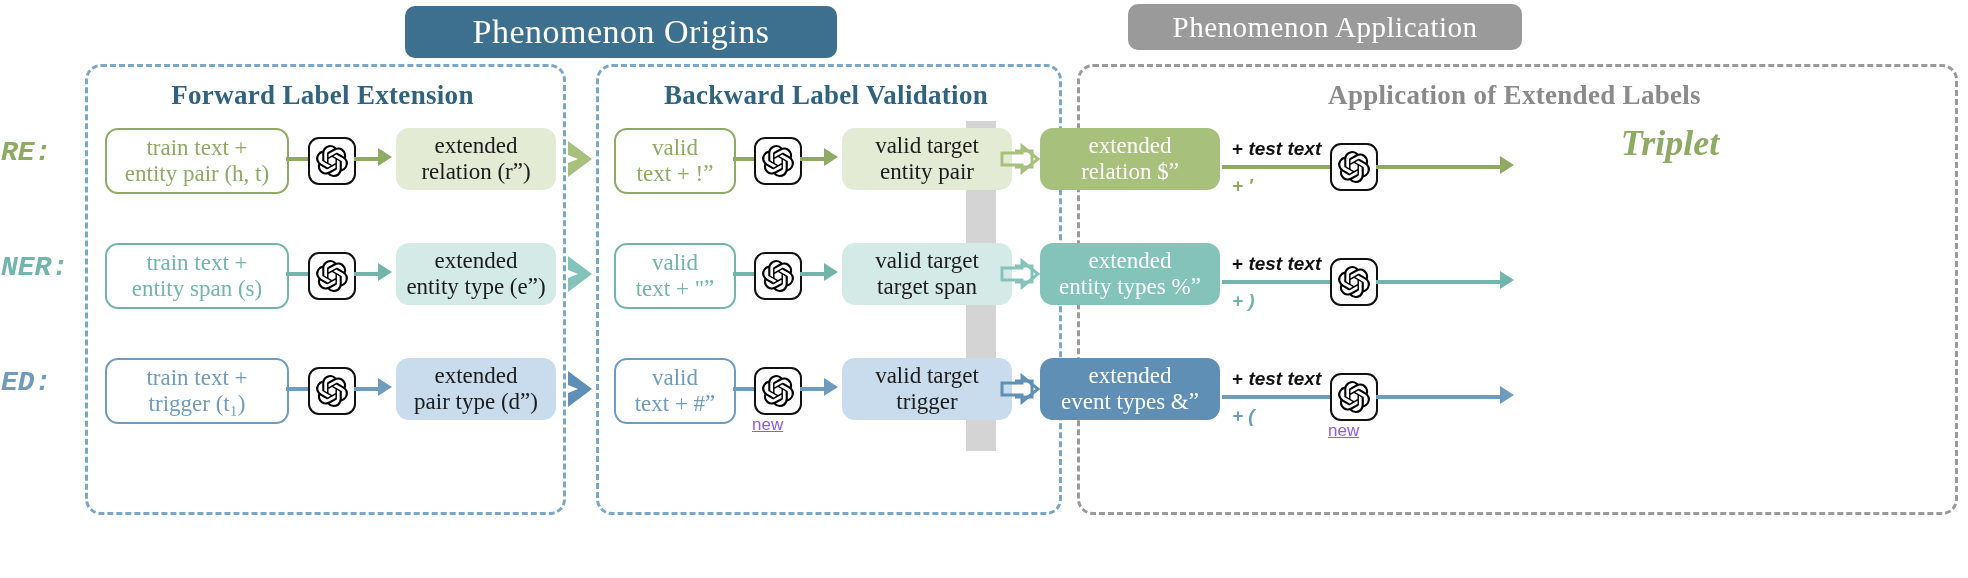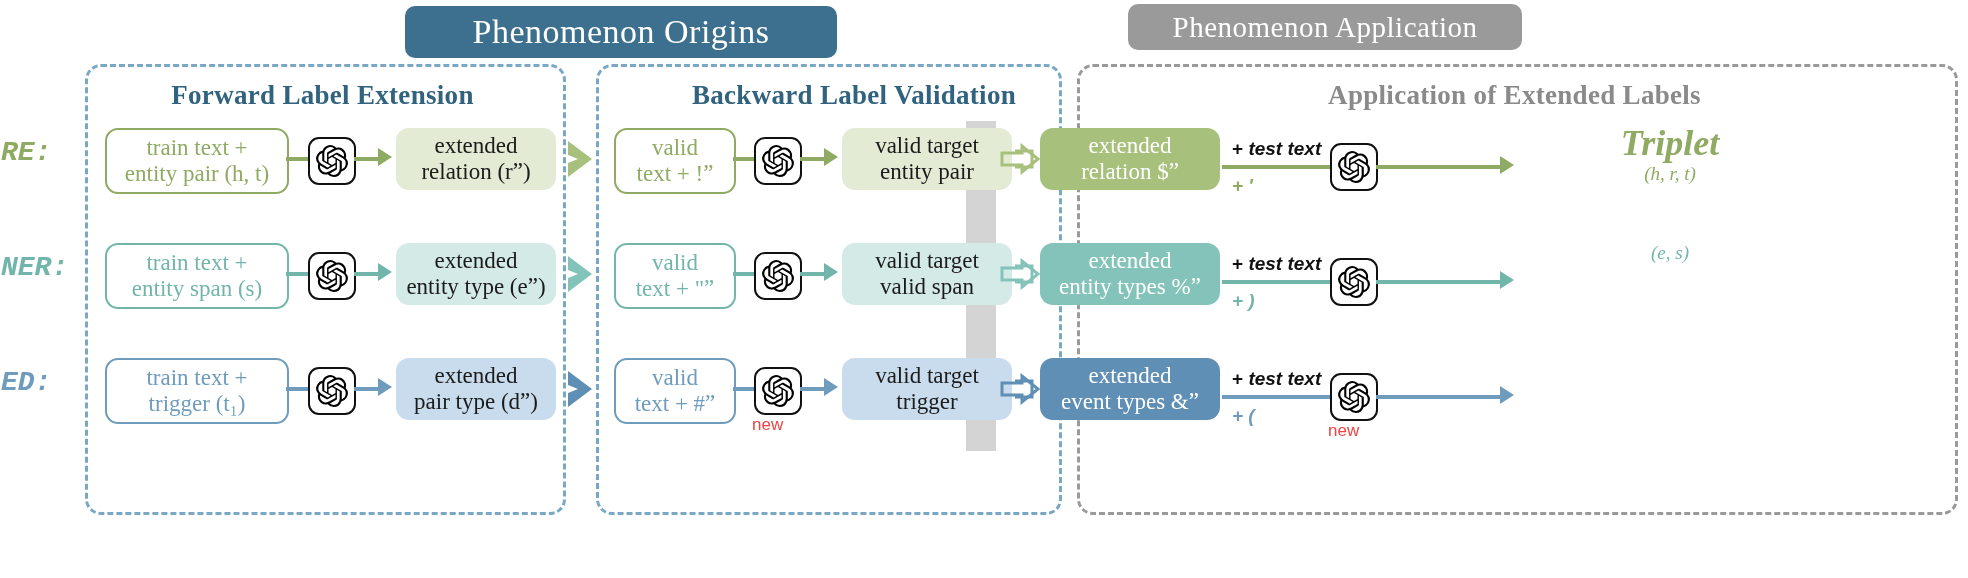--- a/index.html
+++ b/index.html
@@ -25,21 +25,21 @@
   #panel-forward{left:85px;top:64px;width:475px;height:445px;}
   #panel-backward{left:596px;top:64px;width:460px;height:445px;}
   #panel-application{left:1077px;top:64px;width:875px;height:445px;border-color:#9a9a9a;}
 
   .panel-title{
     position:absolute;top:80px;font-size:27px;font-weight:bold;
     font-family:"Liberation Serif",serif;color:#31637f;text-align:center;
     letter-spacing:.3px;
   }
   #title-forward{left:85px;width:475px;}
-  #title-backward{left:596px;width:460px;padding-left:28px;}
+  #title-backward{left:596px;width:460px;}
   #title-application{left:1077px;width:875px;color:#8a8a8a;}
 
   
   .task-label{
     position:absolute;font-size:28px;font-style:italic;font-weight:bold;
     font-family:Liberation Mono, monospace;left:1px;width:78px;text-align:left;
   }
 
   
   .node{
@@ -93,21 +93,21 @@
   .final{
     position:absolute;text-align:center;font-family:"Liberation Serif",serif;
     white-space:nowrap;
   }
   .final .big{display:block;font-size:36px;font-weight:bold;font-style:italic;line-height:1;}
   .final .sub{display:block;font-size:19px;font-style:italic;margin-top:2px;}
 
   
   .newtag{
     position:absolute;font-family:"Liberation Sans",sans-serif;
-    font-size:17px;color:#ef4444;
+    font-size:17px;color:#8b5cf6;text-decoration:underline;
   }
 </style>
 </head>
 <body>
 
 <div class="banner" id="banner-origins">Phenomenon Origins</div>
 <div class="banner" id="banner-application">Phenomenon Application</div>
 
 <div class="panel" id="panel-forward"></div>
 <div class="panel" id="panel-backward"></div>
@@ -172,21 +172,20 @@
       <svg viewBox="0 0 24 24" aria-hidden="true">
         <path fill="#000" d="M22.28 9.82a5.98 5.98 0 0 0-.52-4.91 6.05 6.05 0 0 0-6.51-2.9A6.07 6.07 0 0 0 4.98 4.18a5.98 5.98 0 0 0-4 2.9 6.05 6.05 0 0 0 .75 7.09 5.98 5.98 0 0 0 .51 4.91 6.05 6.05 0 0 0 6.52 2.9A5.98 5.98 0 0 0 13.26 24a6.06 6.06 0 0 0 5.77-4.21 5.99 5.99 0 0 0 4-2.9 6.06 6.06 0 0 0-.75-7.07Zm-9.02 12.6a4.48 4.48 0 0 1-2.88-1.04l.14-.08 4.78-2.76a.79.79 0 0 0 .39-.68v-6.74l2.02 1.17a.07.07 0 0 1 .04.06v5.58a4.5 4.5 0 0 1-4.5 4.49ZM3.6 18.3a4.47 4.47 0 0 1-.54-3.01l.14.09 4.79 2.76a.78.78 0 0 0 .78 0l5.85-3.37v2.33a.08.08 0 0 1-.03.07l-4.84 2.79a4.5 4.5 0 0 1-6.14-1.65ZM2.34 7.9a4.48 4.48 0 0 1 2.35-1.97v5.68a.77.77 0 0 0 .38.67l5.83 3.36-2.02 1.17a.07.07 0 0 1-.07 0L4 14.02A4.5 4.5 0 0 1 2.34 7.9Zm16.6 3.86-5.84-3.4L15.12 7.2a.07.07 0 0 1 .07 0l4.84 2.8a4.49 4.49 0 0 1-.68 8.1v-5.68a.79.79 0 0 0-.4-.67Zm2.01-3.03-.14-.09-4.78-2.78a.78.78 0 0 0-.79 0L9.4 9.23V6.9a.07.07 0 0 1 .03-.07l4.84-2.79a4.49 4.49 0 0 1 6.67 4.65ZM8.3 12.86l-2.02-1.16a.08.08 0 0 1-.04-.06V6.07a4.49 4.49 0 0 1 7.36-3.45l-.14.08-4.78 2.76a.79.79 0 0 0-.39.68v6.72Zm1.1-2.37 2.6-1.5 2.61 1.5v3l-2.6 1.5-2.61-1.5Z"></path>
       </svg>
     </div>
     <div class="conn" style="left: 1376px; top: 165px; width: 128px; background: rgb(143, 170, 98);"></div>
     <div class="arrowhead" style="left: 1500px; top: 156px; border-left: 14px solid rgb(143, 170, 98);"></div>
     <div class="plus-line" style="left: 1232px; top: 138px;"><span class="plus-sym">+ </span><span>test text</span></div>
     <div class="plus-line" style="left: 1232px; top: 175px; color: rgb(143, 170, 98);">+ '</div>
     <div class="final" style="left: 1520px; top: 125px; width: 300px; color: rgb(143, 170, 98);">
       <span class="big">Triplet</span>
-      <span class="sub">(h, r, t)</span>
     </div>
     <div class="task-label" style="top: 252px; color: rgb(114, 181, 171);">NER:</div>
     <div class="node outline" style="left: 105px; top: 243px; width: 180px; height: 62px; font-size: 23px; border-color: rgb(114, 181, 171); color: rgb(114, 181, 171);">
       <span class="l1">train text +</span>
       <span class="l2">entity span (s)</span>
     </div>
     <div class="conn" style="left: 286px; top: 272px; width: 24px; background: rgb(114, 181, 171);"></div>
     <div class="gpt" style="left: 308px; top: 252px;">
       <svg viewBox="0 0 24 24" aria-hidden="true">
         <path fill="#000" d="M22.28 9.82a5.98 5.98 0 0 0-.52-4.91 6.05 6.05 0 0 0-6.51-2.9A6.07 6.07 0 0 0 4.98 4.18a5.98 5.98 0 0 0-4 2.9 6.05 6.05 0 0 0 .75 7.09 5.98 5.98 0 0 0 .51 4.91 6.05 6.05 0 0 0 6.52 2.9A5.98 5.98 0 0 0 13.26 24a6.06 6.06 0 0 0 5.77-4.21 5.99 5.99 0 0 0 4-2.9 6.06 6.06 0 0 0-.75-7.07Zm-9.02 12.6a4.48 4.48 0 0 1-2.88-1.04l.14-.08 4.78-2.76a.79.79 0 0 0 .39-.68v-6.74l2.02 1.17a.07.07 0 0 1 .04.06v5.58a4.5 4.5 0 0 1-4.5 4.49ZM3.6 18.3a4.47 4.47 0 0 1-.54-3.01l.14.09 4.79 2.76a.78.78 0 0 0 .78 0l5.85-3.37v2.33a.08.08 0 0 1-.03.07l-4.84 2.79a4.5 4.5 0 0 1-6.14-1.65ZM2.34 7.9a4.48 4.48 0 0 1 2.35-1.97v5.68a.77.77 0 0 0 .38.67l5.83 3.36-2.02 1.17a.07.07 0 0 1-.07 0L4 14.02A4.5 4.5 0 0 1 2.34 7.9Zm16.6 3.86-5.84-3.4L15.12 7.2a.07.07 0 0 1 .07 0l4.84 2.8a4.49 4.49 0 0 1-.68 8.1v-5.68a.79.79 0 0 0-.4-.67Zm2.01-3.03-.14-.09-4.78-2.78a.78.78 0 0 0-.79 0L9.4 9.23V6.9a.07.07 0 0 1 .03-.07l4.84-2.79a4.49 4.49 0 0 1 6.67 4.65ZM8.3 12.86l-2.02-1.16a.08.08 0 0 1-.04-.06V6.07a4.49 4.49 0 0 1 7.36-3.45l-.14.08-4.78 2.76a.79.79 0 0 0-.39.68v6.72Zm1.1-2.37 2.6-1.5 2.61 1.5v3l-2.6 1.5-2.61-1.5Z"></path>
@@ -208,21 +207,21 @@
     <div class="conn" style="left: 733px; top: 272px; width: 22px; background: rgb(114, 181, 171);"></div>
     <div class="gpt" style="left: 754px; top: 252px;">
       <svg viewBox="0 0 24 24" aria-hidden="true">
         <path fill="#000" d="M22.28 9.82a5.98 5.98 0 0 0-.52-4.91 6.05 6.05 0 0 0-6.51-2.9A6.07 6.07 0 0 0 4.98 4.18a5.98 5.98 0 0 0-4 2.9 6.05 6.05 0 0 0 .75 7.09 5.98 5.98 0 0 0 .51 4.91 6.05 6.05 0 0 0 6.52 2.9A5.98 5.98 0 0 0 13.26 24a6.06 6.06 0 0 0 5.77-4.21 5.99 5.99 0 0 0 4-2.9 6.06 6.06 0 0 0-.75-7.07Zm-9.02 12.6a4.48 4.48 0 0 1-2.88-1.04l.14-.08 4.78-2.76a.79.79 0 0 0 .39-.68v-6.74l2.02 1.17a.07.07 0 0 1 .04.06v5.58a4.5 4.5 0 0 1-4.5 4.49ZM3.6 18.3a4.47 4.47 0 0 1-.54-3.01l.14.09 4.79 2.76a.78.78 0 0 0 .78 0l5.85-3.37v2.33a.08.08 0 0 1-.03.07l-4.84 2.79a4.5 4.5 0 0 1-6.14-1.65ZM2.34 7.9a4.48 4.48 0 0 1 2.35-1.97v5.68a.77.77 0 0 0 .38.67l5.83 3.36-2.02 1.17a.07.07 0 0 1-.07 0L4 14.02A4.5 4.5 0 0 1 2.34 7.9Zm16.6 3.86-5.84-3.4L15.12 7.2a.07.07 0 0 1 .07 0l4.84 2.8a4.49 4.49 0 0 1-.68 8.1v-5.68a.79.79 0 0 0-.4-.67Zm2.01-3.03-.14-.09-4.78-2.78a.78.78 0 0 0-.79 0L9.4 9.23V6.9a.07.07 0 0 1 .03-.07l4.84-2.79a4.49 4.49 0 0 1 6.67 4.65ZM8.3 12.86l-2.02-1.16a.08.08 0 0 1-.04-.06V6.07a4.49 4.49 0 0 1 7.36-3.45l-.14.08-4.78 2.76a.79.79 0 0 0-.39.68v6.72Zm1.1-2.37 2.6-1.5 2.61 1.5v3l-2.6 1.5-2.61-1.5Z"></path>
       </svg>
     </div>
     <div class="conn" style="left: 800px; top: 272px; width: 26px; background: rgb(114, 181, 171);"></div>
     <div class="arrowhead" style="left: 824px; top: 263px; border-left: 14px solid rgb(114, 181, 171);"></div>
     <div class="node fill-soft" style="left: 842px; top: 243px; width: 170px; height: 62px; font-size: 23px; background: rgb(212, 234, 230); color: rgb(27, 27, 27);">
       <span class="l1">valid target</span>
-      <span class="l2">valid span</span>
+      <span class="l2">target span</span>
     </div>
     <div class="hollow-arrow" style="left: 1014px; top: 261px;"><svg width="24" height="26" viewBox="0 0 24 26">
         <path d="M1 5 H18 V21 H1" fill="none" stroke="#84c3b9" stroke-width="3"></path>
       </svg></div>
     <div class="hollow-arrow" style="left: 1000px; top: 258px;"><svg width="40" height="32" viewBox="0 0 40 32">
         <path d="M2 10 H22 V3 L38 16 L22 29 V22 H2 Z" fill="none" stroke="#84c3b9" stroke-width="3"></path>
       </svg></div>
     <div class="node fill-strong" style="left: 1040px; top: 243px; width: 180px; height: 62px; font-size: 23px; background: rgb(132, 195, 185);">
       <span class="l1">extended</span>
       <span class="l2">entity types %ˮ</span>
@@ -231,21 +230,20 @@
     <div class="gpt" style="left: 1330px; top: 258px;">
       <svg viewBox="0 0 24 24" aria-hidden="true">
         <path fill="#000" d="M22.28 9.82a5.98 5.98 0 0 0-.52-4.91 6.05 6.05 0 0 0-6.51-2.9A6.07 6.07 0 0 0 4.98 4.18a5.98 5.98 0 0 0-4 2.9 6.05 6.05 0 0 0 .75 7.09 5.98 5.98 0 0 0 .51 4.91 6.05 6.05 0 0 0 6.52 2.9A5.98 5.98 0 0 0 13.26 24a6.06 6.06 0 0 0 5.77-4.21 5.99 5.99 0 0 0 4-2.9 6.06 6.06 0 0 0-.75-7.07Zm-9.02 12.6a4.48 4.48 0 0 1-2.88-1.04l.14-.08 4.78-2.76a.79.79 0 0 0 .39-.68v-6.74l2.02 1.17a.07.07 0 0 1 .04.06v5.58a4.5 4.5 0 0 1-4.5 4.49ZM3.6 18.3a4.47 4.47 0 0 1-.54-3.01l.14.09 4.79 2.76a.78.78 0 0 0 .78 0l5.85-3.37v2.33a.08.08 0 0 1-.03.07l-4.84 2.79a4.5 4.5 0 0 1-6.14-1.65ZM2.34 7.9a4.48 4.48 0 0 1 2.35-1.97v5.68a.77.77 0 0 0 .38.67l5.83 3.36-2.02 1.17a.07.07 0 0 1-.07 0L4 14.02A4.5 4.5 0 0 1 2.34 7.9Zm16.6 3.86-5.84-3.4L15.12 7.2a.07.07 0 0 1 .07 0l4.84 2.8a4.49 4.49 0 0 1-.68 8.1v-5.68a.79.79 0 0 0-.4-.67Zm2.01-3.03-.14-.09-4.78-2.78a.78.78 0 0 0-.79 0L9.4 9.23V6.9a.07.07 0 0 1 .03-.07l4.84-2.79a4.49 4.49 0 0 1 6.67 4.65ZM8.3 12.86l-2.02-1.16a.08.08 0 0 1-.04-.06V6.07a4.49 4.49 0 0 1 7.36-3.45l-.14.08-4.78 2.76a.79.79 0 0 0-.39.68v6.72Zm1.1-2.37 2.6-1.5 2.61 1.5v3l-2.6 1.5-2.61-1.5Z"></path>
       </svg>
     </div>
     <div class="conn" style="left: 1376px; top: 280px; width: 128px; background: rgb(114, 181, 171);"></div>
     <div class="arrowhead" style="left: 1500px; top: 271px; border-left: 14px solid rgb(114, 181, 171);"></div>
     <div class="plus-line" style="left: 1232px; top: 253px;"><span class="plus-sym">+ </span><span>test text</span></div>
     <div class="plus-line" style="left: 1232px; top: 290px; color: rgb(114, 181, 171);">+ )</div>
     <div class="final" style="left: 1520px; top: 240px; width: 300px; color: rgb(114, 181, 171);">
-      <span class="sub">(e, s)</span>
     </div>
     <div class="task-label" style="top: 367px; color: rgb(111, 156, 189);">ED:</div>
     <div class="node outline" style="left: 105px; top: 358px; width: 180px; height: 62px; font-size: 23px; border-color: rgb(111, 156, 189); color: rgb(111, 156, 189);">
       <span class="l1">train text +</span>
       <span class="l2">trigger   (t₁)</span>
     </div>
     <div class="conn" style="left: 286px; top: 387px; width: 24px; background: rgb(111, 156, 189);"></div>
     <div class="gpt" style="left: 308px; top: 367px;">
       <svg viewBox="0 0 24 24" aria-hidden="true">
         <path fill="#000" d="M22.28 9.82a5.98 5.98 0 0 0-.52-4.91 6.05 6.05 0 0 0-6.51-2.9A6.07 6.07 0 0 0 4.98 4.18a5.98 5.98 0 0 0-4 2.9 6.05 6.05 0 0 0 .75 7.09 5.98 5.98 0 0 0 .51 4.91 6.05 6.05 0 0 0 6.52 2.9A5.98 5.98 0 0 0 13.26 24a6.06 6.06 0 0 0 5.77-4.21 5.99 5.99 0 0 0 4-2.9 6.06 6.06 0 0 0-.75-7.07Zm-9.02 12.6a4.48 4.48 0 0 1-2.88-1.04l.14-.08 4.78-2.76a.79.79 0 0 0 .39-.68v-6.74l2.02 1.17a.07.07 0 0 1 .04.06v5.58a4.5 4.5 0 0 1-4.5 4.49ZM3.6 18.3a4.47 4.47 0 0 1-.54-3.01l.14.09 4.79 2.76a.78.78 0 0 0 .78 0l5.85-3.37v2.33a.08.08 0 0 1-.03.07l-4.84 2.79a4.5 4.5 0 0 1-6.14-1.65ZM2.34 7.9a4.48 4.48 0 0 1 2.35-1.97v5.68a.77.77 0 0 0 .38.67l5.83 3.36-2.02 1.17a.07.07 0 0 1-.07 0L4 14.02A4.5 4.5 0 0 1 2.34 7.9Zm16.6 3.86-5.84-3.4L15.12 7.2a.07.07 0 0 1 .07 0l4.84 2.8a4.49 4.49 0 0 1-.68 8.1v-5.68a.79.79 0 0 0-.4-.67Zm2.01-3.03-.14-.09-4.78-2.78a.78.78 0 0 0-.79 0L9.4 9.23V6.9a.07.07 0 0 1 .03-.07l4.84-2.79a4.49 4.49 0 0 1 6.67 4.65ZM8.3 12.86l-2.02-1.16a.08.08 0 0 1-.04-.06V6.07a4.49 4.49 0 0 1 7.36-3.45l-.14.08-4.78 2.76a.79.79 0 0 0-.39.68v6.72Zm1.1-2.37 2.6-1.5 2.61 1.5v3l-2.6 1.5-2.61-1.5Z"></path>

